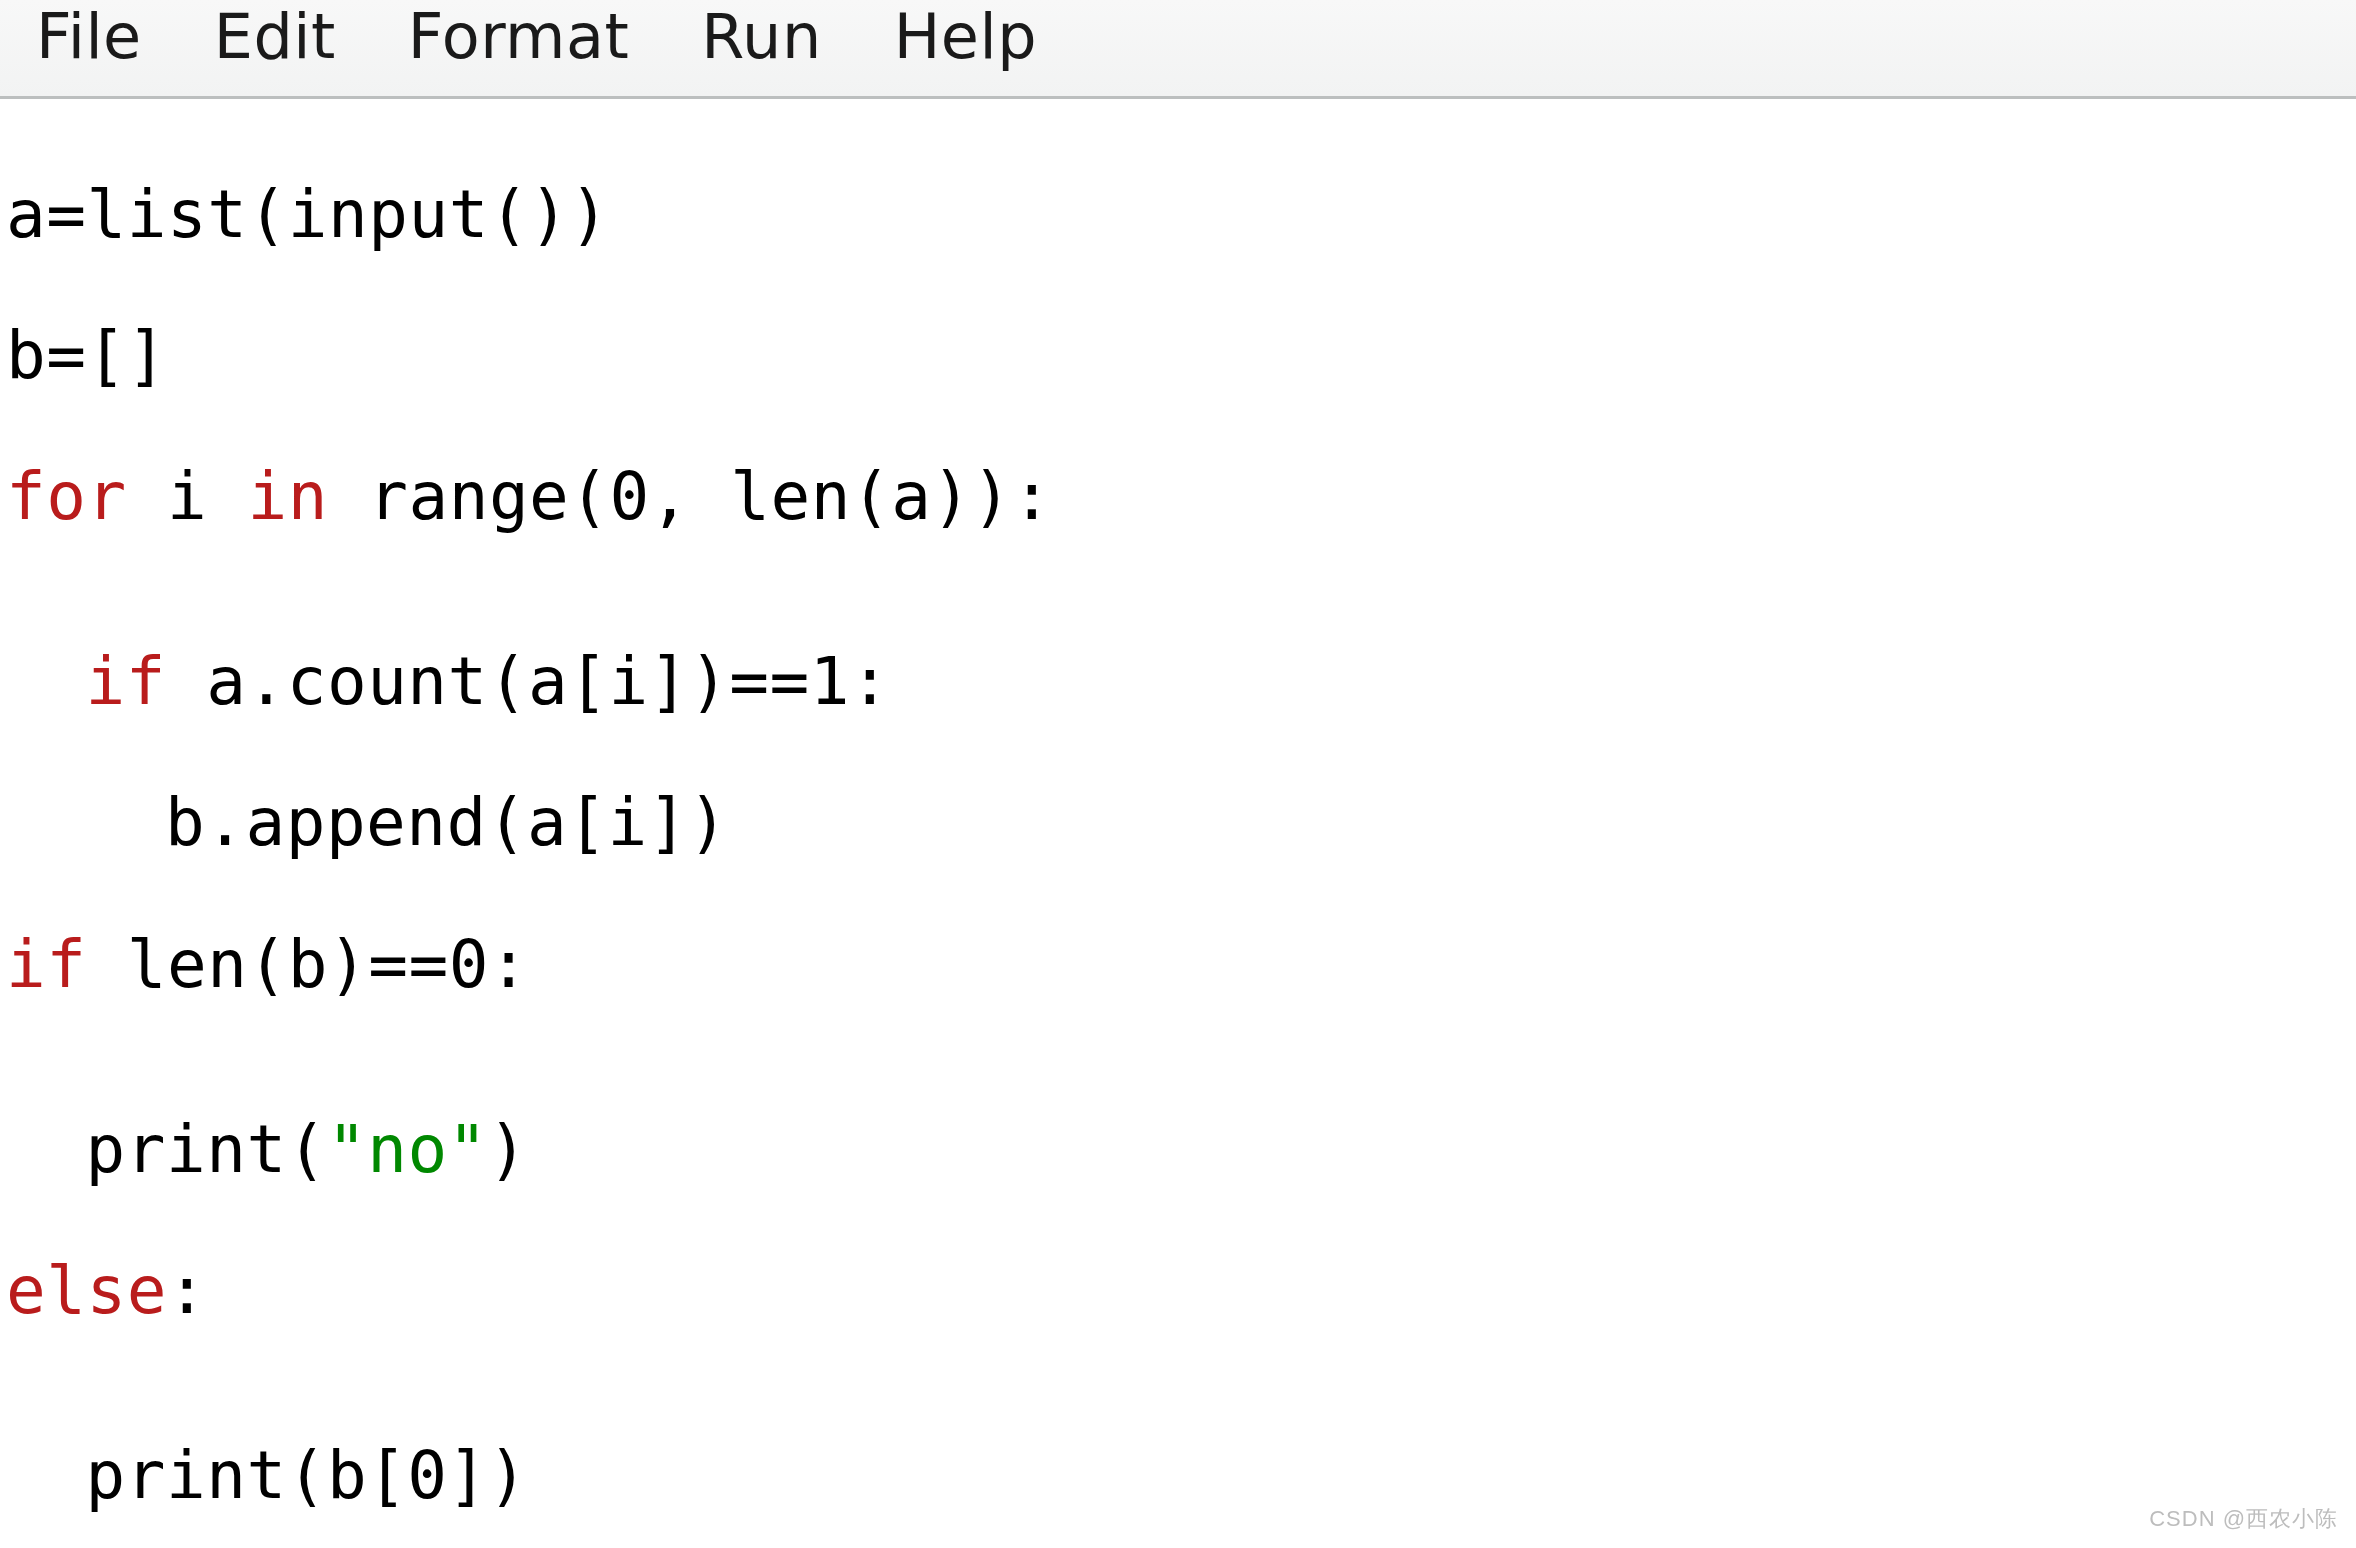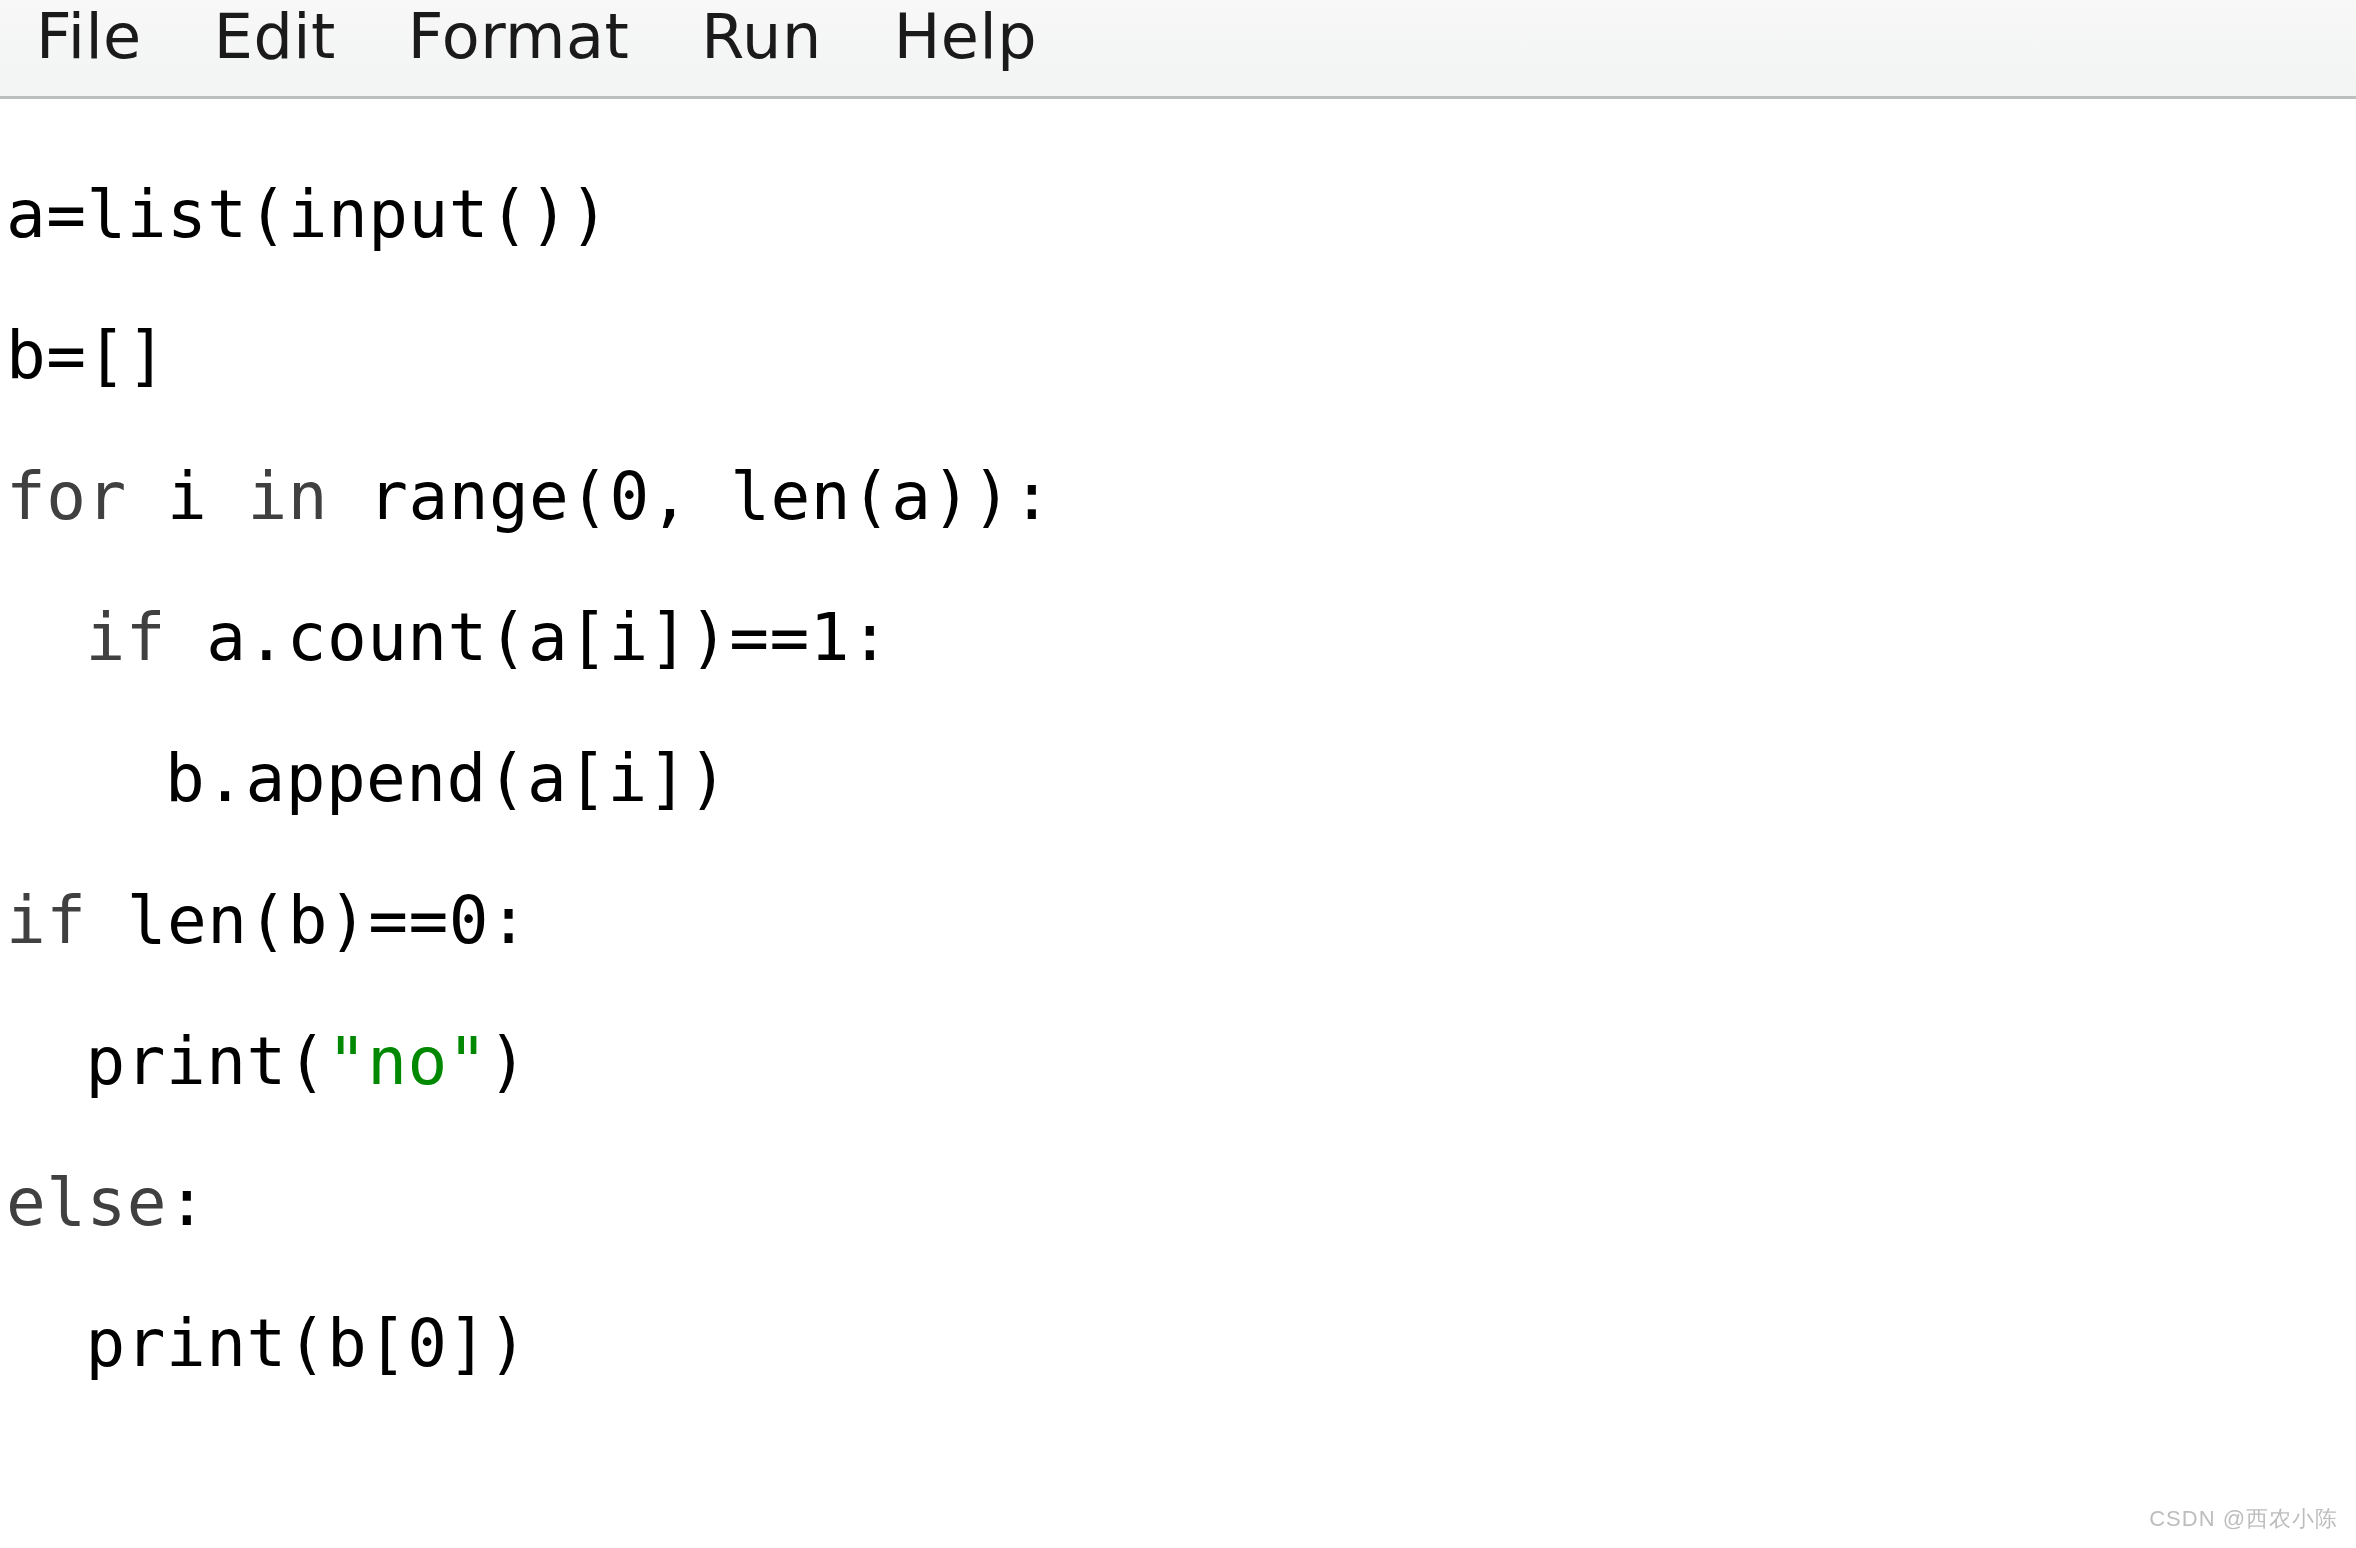--- a/index.html
+++ b/index.html
@@ -31,23 +31,23 @@
     font-family: "DejaVu Sans Mono", Menlo, Consolas, monospace;
     font-size: 66px;
     line-height: 1.07;
     padding: 10px 6px 0 6px;
     color: #111;
     white-space: pre;
     letter-spacing: 0.5px;
   }
   .tok-plain    { color: #000000; }
   .tok-builtin  { color: #000000; } 
-  .tok-keyword  { color: #404040; } 
+  .tok-keyword  { color: #b91c1c; } 
   .tok-string   { color: #008800; } 
-  .indent1 { padding-left: 2ch; }
+  .indent1 { padding-left: 2ch; margin-top: 44px; }
   .indent2 { padding-left: 4ch; }
   .watermark {
     position: absolute;
     right: 18px;
     bottom: 14px;
     font-size: 22px;
     color: #bdbdbd;
     font-family: Arial, sans-serif;
     letter-spacing: 1px;
   }

